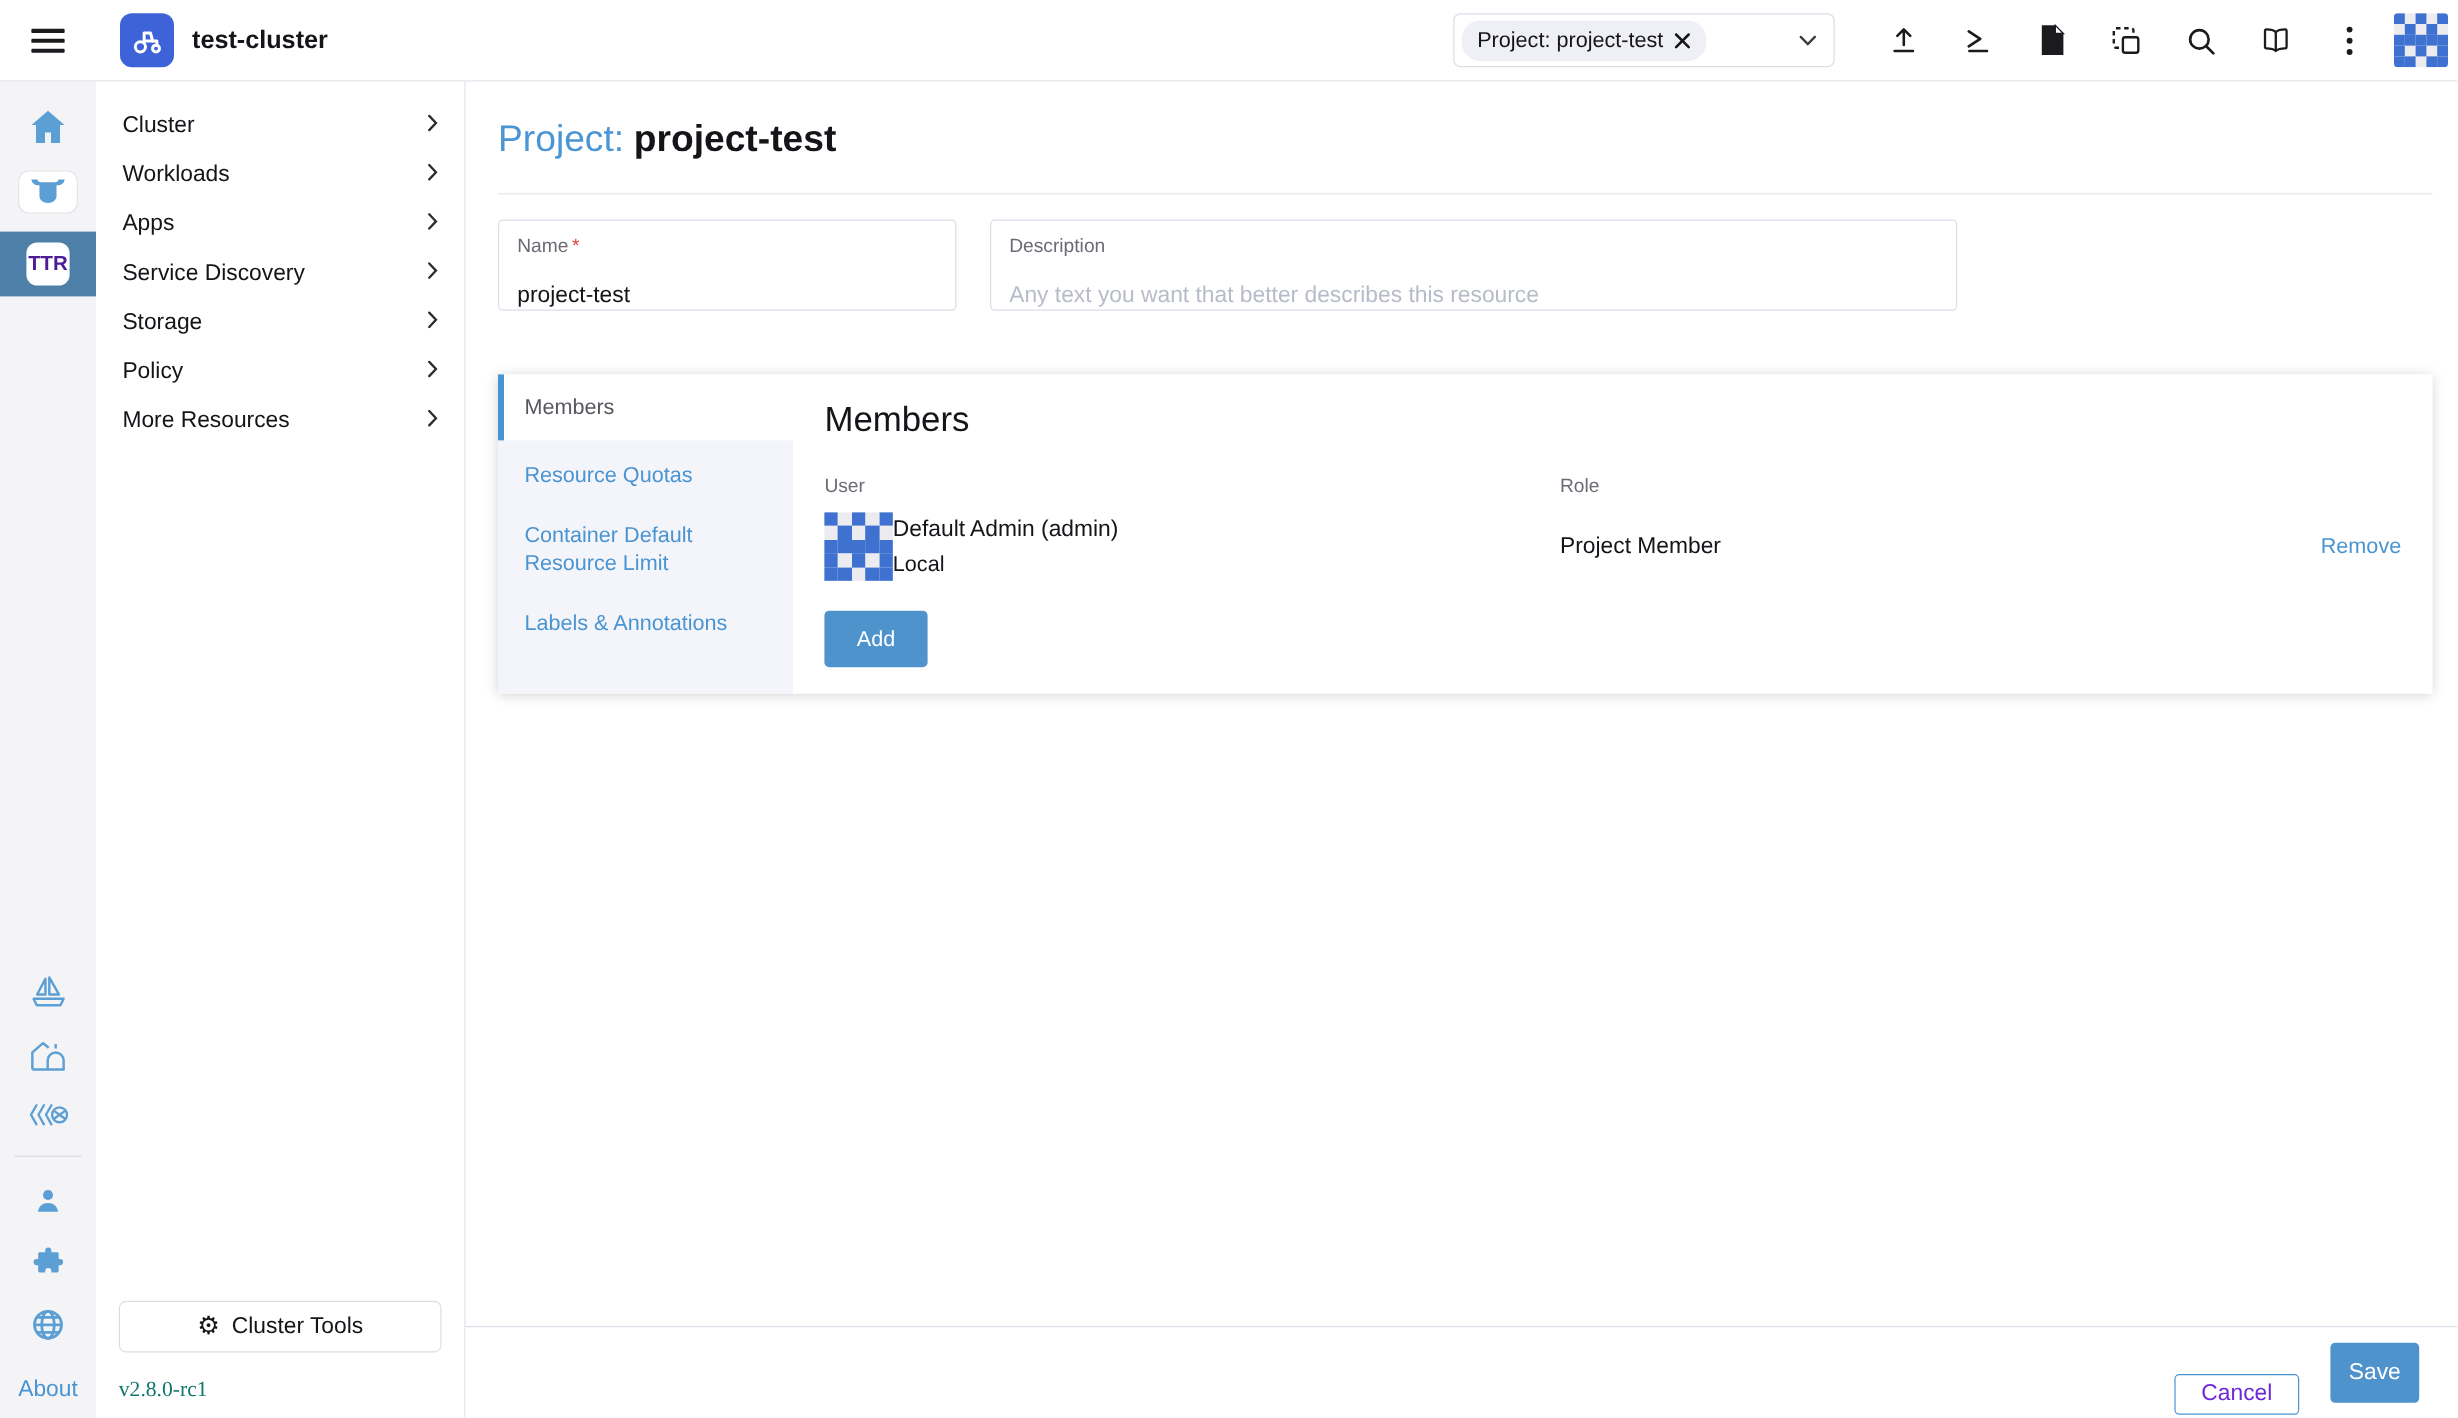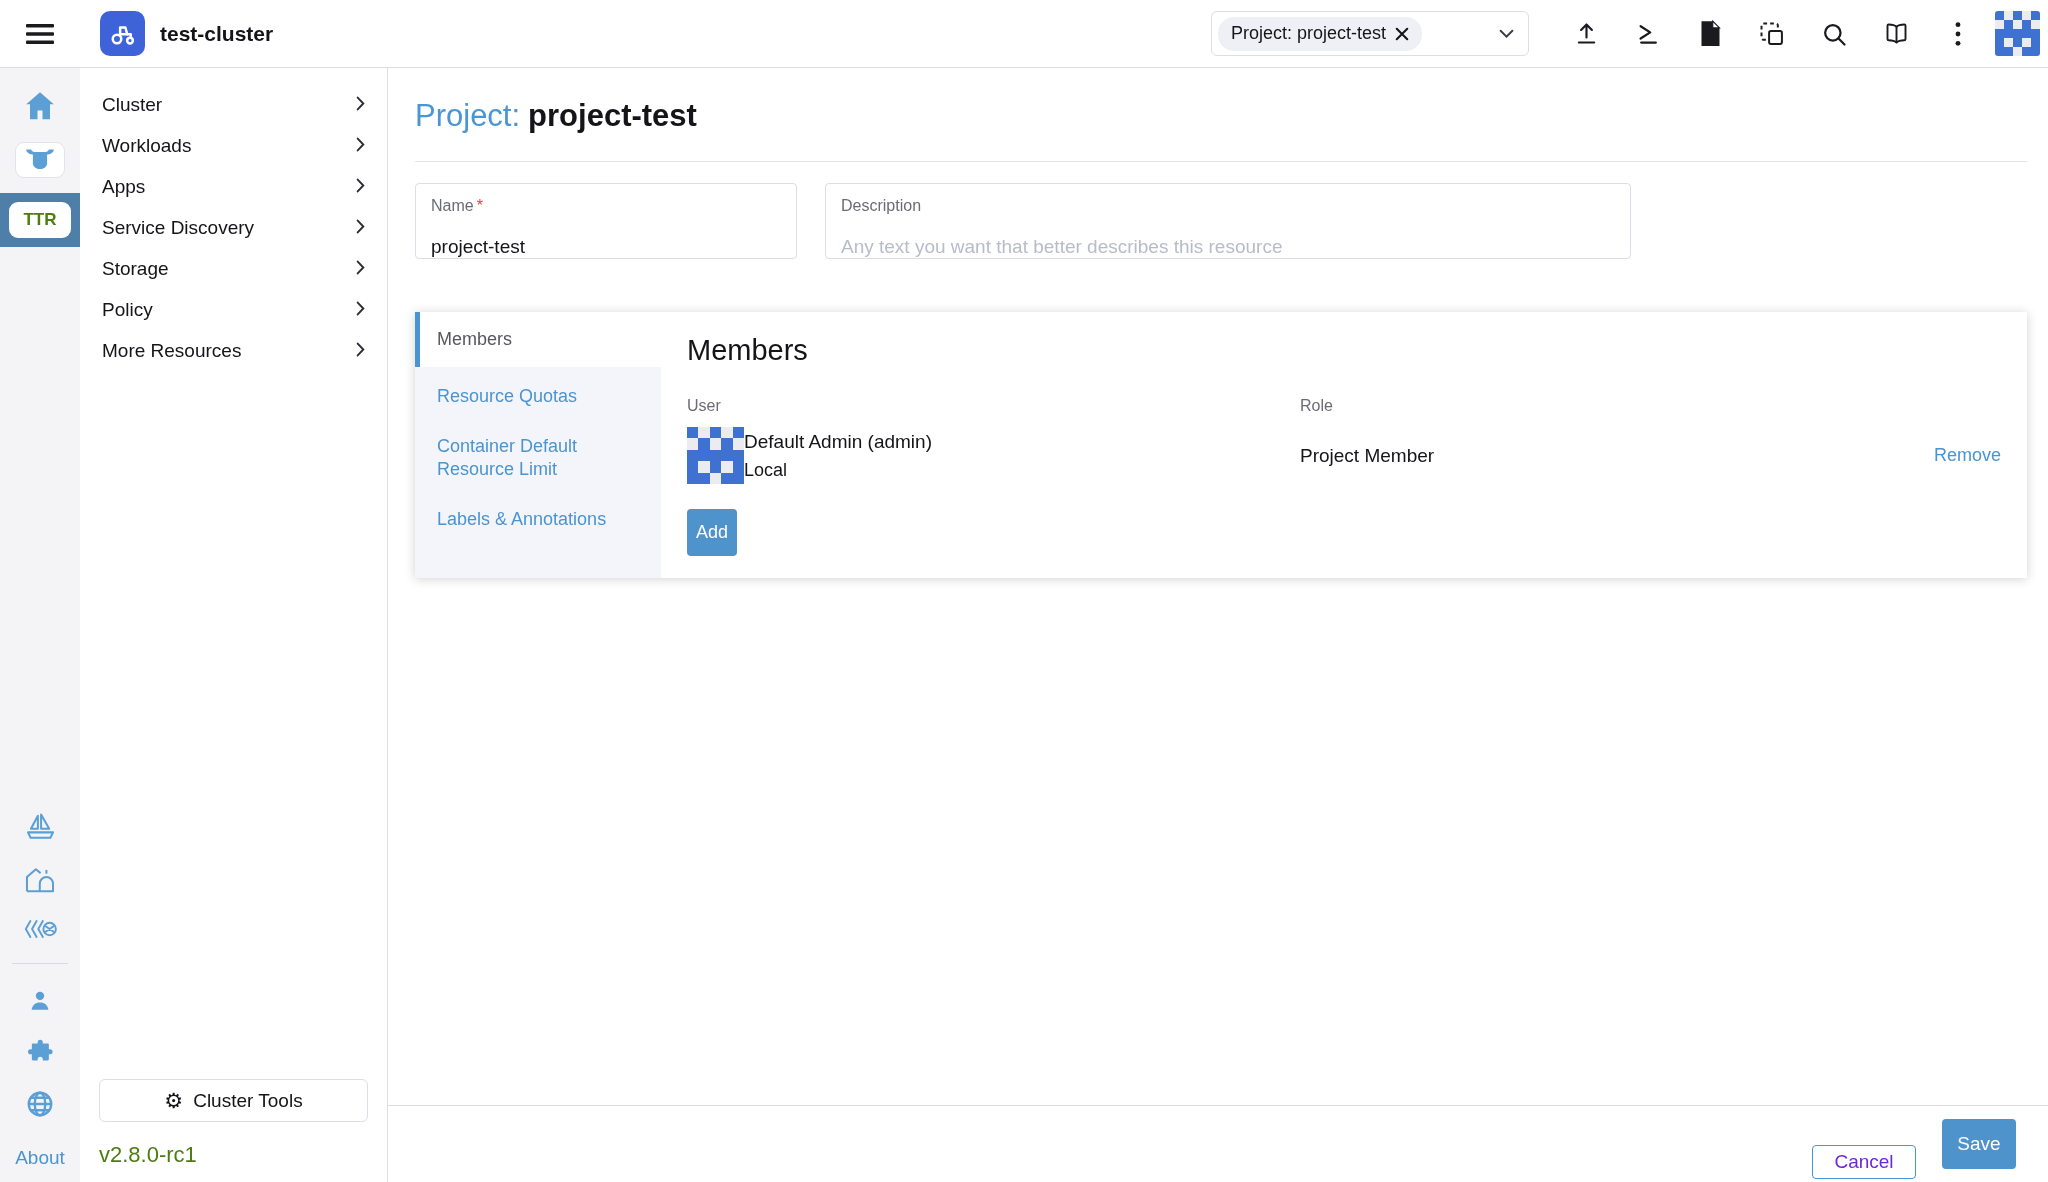--- a/index.html
+++ b/index.html
@@ -30,35 +30,35 @@
   .identicon i.on{background:#3f72d0;}
   
   .body{display:flex;height:1114px;}
   
   .rail{width:80px;background:#f4f4f7;display:flex;flex-direction:column;align-items:center;padding-top:24px;flex:0 0 auto;}
   .rail-btn{background:none;border:none;padding:0;display:flex;align-items:center;justify-content:center;}
   .rail-home{margin-bottom:22px;}
   .steer-box{width:50px;height:36px;border:1px solid #e3e4ea;border-radius:9px;background:#fff;
         display:flex;align-items:center;justify-content:center;margin-bottom:15px;}
   .active-band{width:80px;background:#4d7fa8;padding:9px 0;display:flex;justify-content:center;}
-  .ttr-pill{background:#fff;border-radius:9px;width:62px;height:36px;display:flex;align-items:center;
-        justify-content:center;font-weight:700;font-size:17px;color:#4d7c0f;cursor:pointer;}
+  .ttr-pill{background:#fff;border-radius:9px;width:36px;height:36px;display:flex;align-items:center;
+        justify-content:center;font-weight:700;font-size:17px;color:#4c1d95;cursor:pointer;}
   .rail-bottom{margin-top:auto;display:flex;flex-direction:column;align-items:center;gap:23px;padding-bottom:12px;}
   .rail-divider{width:56px;height:1px;background:#d9dbe2;}
   .about-link{color:#4a94d1;font-size:19px;text-decoration:none;margin-top:4px;cursor:pointer;background:none;border:none;}
   
   .sidebar{width:308px;border-right:1px solid #dcdee7;display:flex;flex-direction:column;
         padding-top:16px;background:#fff;flex:0 0 auto;}
   .nav-item{height:41px;display:flex;align-items:center;padding:0 22px;font-size:19px;cursor:pointer;color:#141419;}
   .nav-label{flex:1;}
   .sidebar-bottom{margin-top:auto;padding:0 19px 14px;}
   .cluster-tools-btn{width:100%;height:43px;border:1px solid #dcdee7;border-radius:6px;background:#fff;
         font-size:19px;display:flex;align-items:center;justify-content:center;gap:10px;color:#141419;}
   .gear-glyph{font-size:21px;line-height:1;}
-  .version{color:#4d7c0f;font-size:22px;margin-top:20px;}
+  .version{color:#0f766e;font-size:18px;margin-top:20px;font-family:Liberation Serif, serif;}
   
   .main{flex:1;position:relative;padding:28px 25px 0 27px;background:#fff;}
   .page-title{font-size:31px;font-weight:400;margin:2px 0 27px;}
   .page-title .prefix{color:#4a96d5;}
   .page-title .name{color:#141419;font-weight:600;margin-left:8px;}
   .banner{background:#fdf6da;border-left:5px solid #cdb14a;padding:14px 16px;font-size:19px;margin-bottom:32px;color:#1d1d22;}
   .hr{height:1px;background:#e3e5ec;margin-bottom:21px;}
   .fields{display:flex;gap:28px;margin-bottom:53px;}
   .field{border:1px solid #dcdee7;border-radius:4px;height:76px;padding:13px 15px;background:#fff;}
   .field-name{width:382px;}
@@ -76,21 +76,21 @@
   .panel h2{font-size:29px;font-weight:500;margin:0 0 30px;}
   .cols{display:flex;font-size:16px;color:#6b6b76;margin-bottom:12px;}
   .col-user{width:613px;}
   .member-row{display:flex;align-items:center;margin-bottom:25px;}
   .member-user{width:613px;display:flex;align-items:center;}
   .member-avatar{width:57px;height:57px;flex:0 0 auto;}
   .member-name{font-size:19px;margin-bottom:7px;}
   .member-scope{font-size:18px;}
   .member-role{flex:1;font-size:19px;}
   .remove-link{color:#4a94d1;font-size:18px;text-decoration:none;cursor:pointer;background:none;border:none;padding:0;}
-  .add-btn{background:#4f93cd;color:#fff;border:none;border-radius:4px;font-size:18px;padding:13px 9px;}
+  .add-btn{background:#4f93cd;color:#fff;border:none;border-radius:4px;font-size:18px;padding:13px 27px;}
   
   .save-bar{position:absolute;left:0;right:0;bottom:0;height:77px;border-top:1px solid #dcdee7;
         display:flex;align-items:center;justify-content:flex-end;gap:26px;padding-right:36px;background:#fff;}
   .btn-cancel{width:104px;height:34px;border:1px solid #4a94d1;color:#6d28d9;background:#fff;border-radius:4px;font-size:19px;margin-top:36px;}
   .btn-save{width:74px;height:50px;background:#4f93cd;color:#fff;border:none;border-radius:4px;font-size:19px;}
 </style>
 </head>
 <body>
 
 <div class="app">

